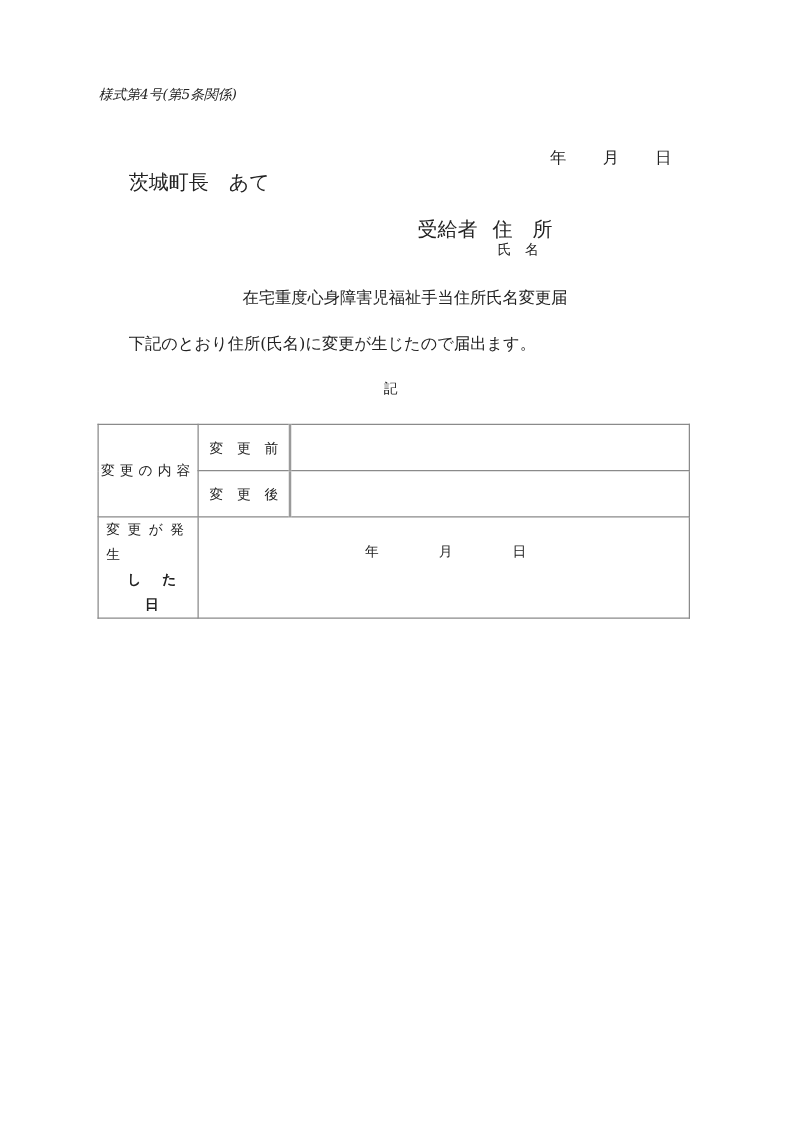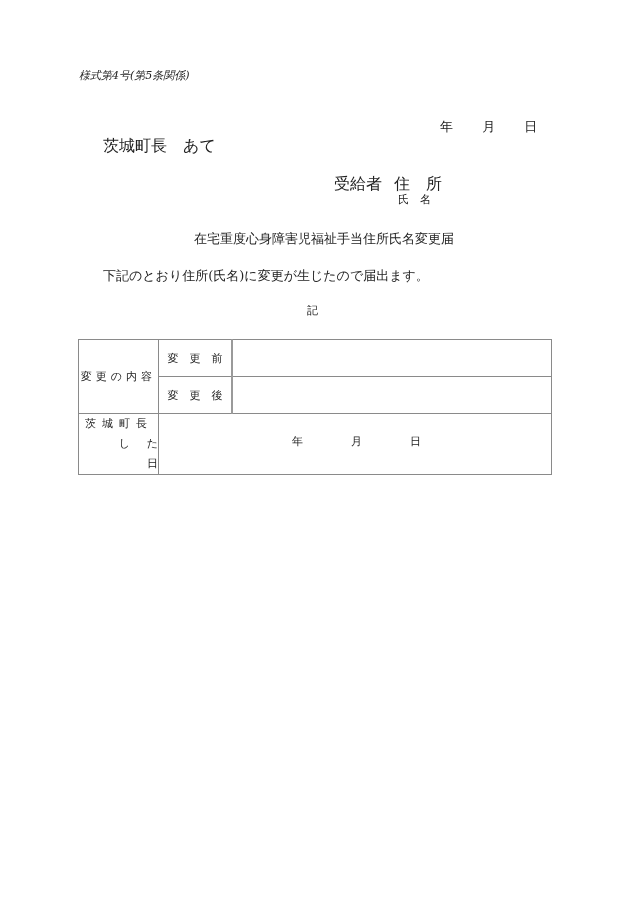--- a/index.html
+++ b/index.html
@@ -23,21 +23,21 @@
     position:absolute; left:78px; top:339px; width:474px; border-collapse:collapse;
     font-size:11px;
   }
   table.form td { border:1px solid #8a8a8a; padding:0; vertical-align:middle; }
   td.lbl { width:79px; text-align:center; }
   td.sub { width:72px; text-align:center; border-right:2px solid #9a9a9a !important; }
   tr.r1 td, tr.r2 td { height:36px; }
   tr.r3 td { height:52px; }
   .spaced { letter-spacing:4px; }
   .lbl2 { display:block; text-align:left; padding-left:6px; line-height:20px; letter-spacing:6px; }
-  .lbl2b { display:block; text-align:right; padding-left:6px; line-height:20px; }
+  .lbl2b { display:block; text-align:center; padding-left:6px; line-height:20px;font-weight:bold; }
   .lbl2b span { display:inline-block; width:28px; }
   .date-cell { position:relative; }
   .date-cell .d { position:absolute; top:20px; }
 </style>
 </head>
 <body>
 
 <div class="abs form-no">様式第4号(第5条関係)</div>
 
 <div class="abs date-line">
@@ -78,21 +78,21 @@
   <tr class="r2">
     <td class="sub">
       <span>変　更　後</span>
     </td>
     <td>
       <span></span>
     </td>
   </tr>
   <tr class="r3">
     <td class="lbl">
-      <span class="lbl2">茨城町長</span>
+      <span class="lbl2">変更が発生</span>
       <span class="lbl2b">
         <span>し</span><span>た</span><span>日</span>
       </span>
     </td>
     <td colspan="2" class="date-cell">
       <span class="d" style="left:133px;">年</span>
       <span class="d" style="left:192px;">月</span>
       <span class="d" style="left:251px;">日</span>
     </td>
   </tr>

